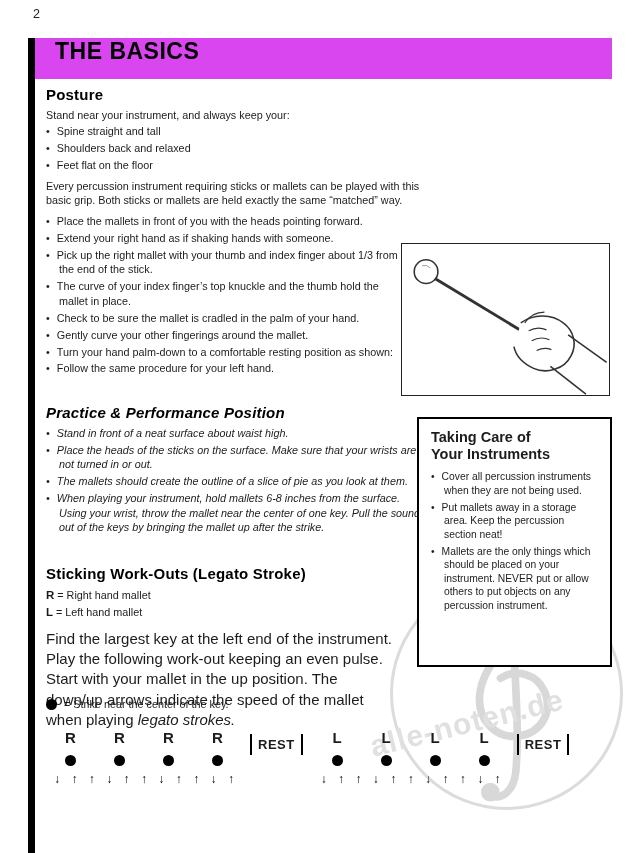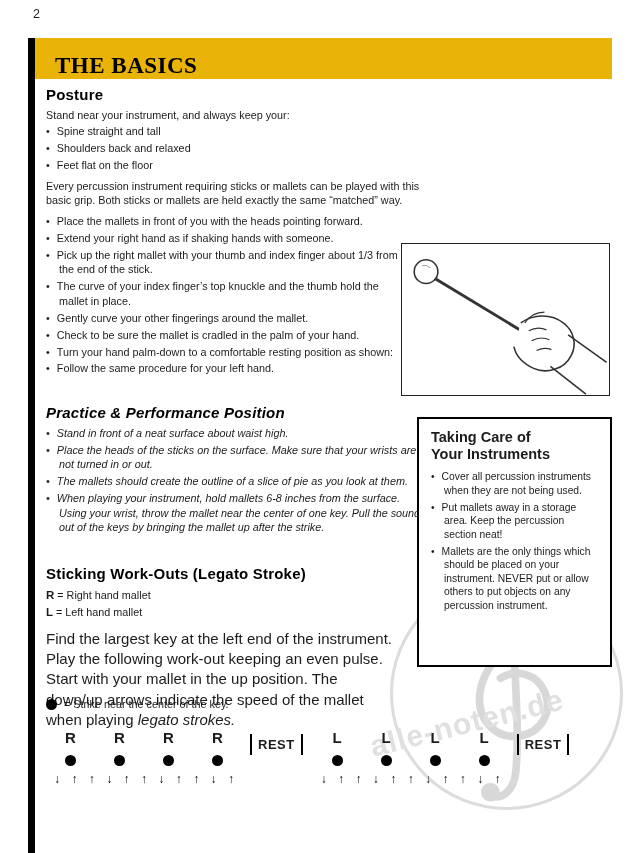--- a/index.html
+++ b/index.html
@@ -13,21 +13,21 @@
   }
   .abs { position: absolute; }
   .layer { z-index: 2; }
 
   .page-number { left:33px; top:7px; font-size:12.5px; color:#222; }
 
   .left-bar { left:28px; top:38px; width:7px; height:815px; background:#000; }
 
   .header-band {
     left:35px; top:38px; width:577px; height:41px;
-    background:#eab308; display:flex; align-items:flex-end;font-family:Liberation Serif, serif;
+    background:#d946ef; display:flex; align-items:flex-start;
   }
   .header-band .title {
     font-size:23px; font-weight:700; letter-spacing:.5px;
     padding-left:20px; color:#000;
   }
 
   h2 {
     font-size:15px; font-weight:700; letter-spacing:.2px;
     color:#000; margin:0 0 5px 0;
   }
@@ -125,22 +125,22 @@
   </ul>
 </section>
 
 <section class="abs layer" id="matched-grip">
   <div class="body-text">Every percussion instrument requiring sticks or mallets can be played with this basic grip.  Both sticks or mallets are held exactly the same “matched” way.</div>
   <ul class="bullets">
     <li>Place the mallets in front of you with the heads pointing forward.</li>
     <li>Extend your right hand as if shaking hands with someone.</li>
     <li>Pick up the right mallet with your thumb and index finger about 1/3 from the end of the stick.</li>
     <li>The curve of your index finger’s top knuckle and the thumb hold the mallet in place.</li>
+    <li>Check to be sure the mallet is cradled in the palm of your hand.</li>
     <li>Gently curve your other fingerings around the mallet.</li>
-    <li>Check to be sure the mallet is cradled in the palm of your hand.</li>
     <li>Turn your hand palm-down to a comfortable resting position as shown:</li>
     <li>Follow the same procedure for your left hand.</li>
   </ul>
 </section>
 
 <figure class="abs layer hand-figure">
   <svg width="207" height="151" viewBox="0 0 209 153">
     <circle cx="24" cy="28" r="12" fill="#fff" stroke="#333" stroke-width="1.6"></circle>
     <path d="M20 22 a8 8 0 0 1 8 2" fill="none" stroke="#999" stroke-width="1"></path>
     <line x1="33" y1="35" x2="134" y2="96" stroke="#333" stroke-width="3"></line>

